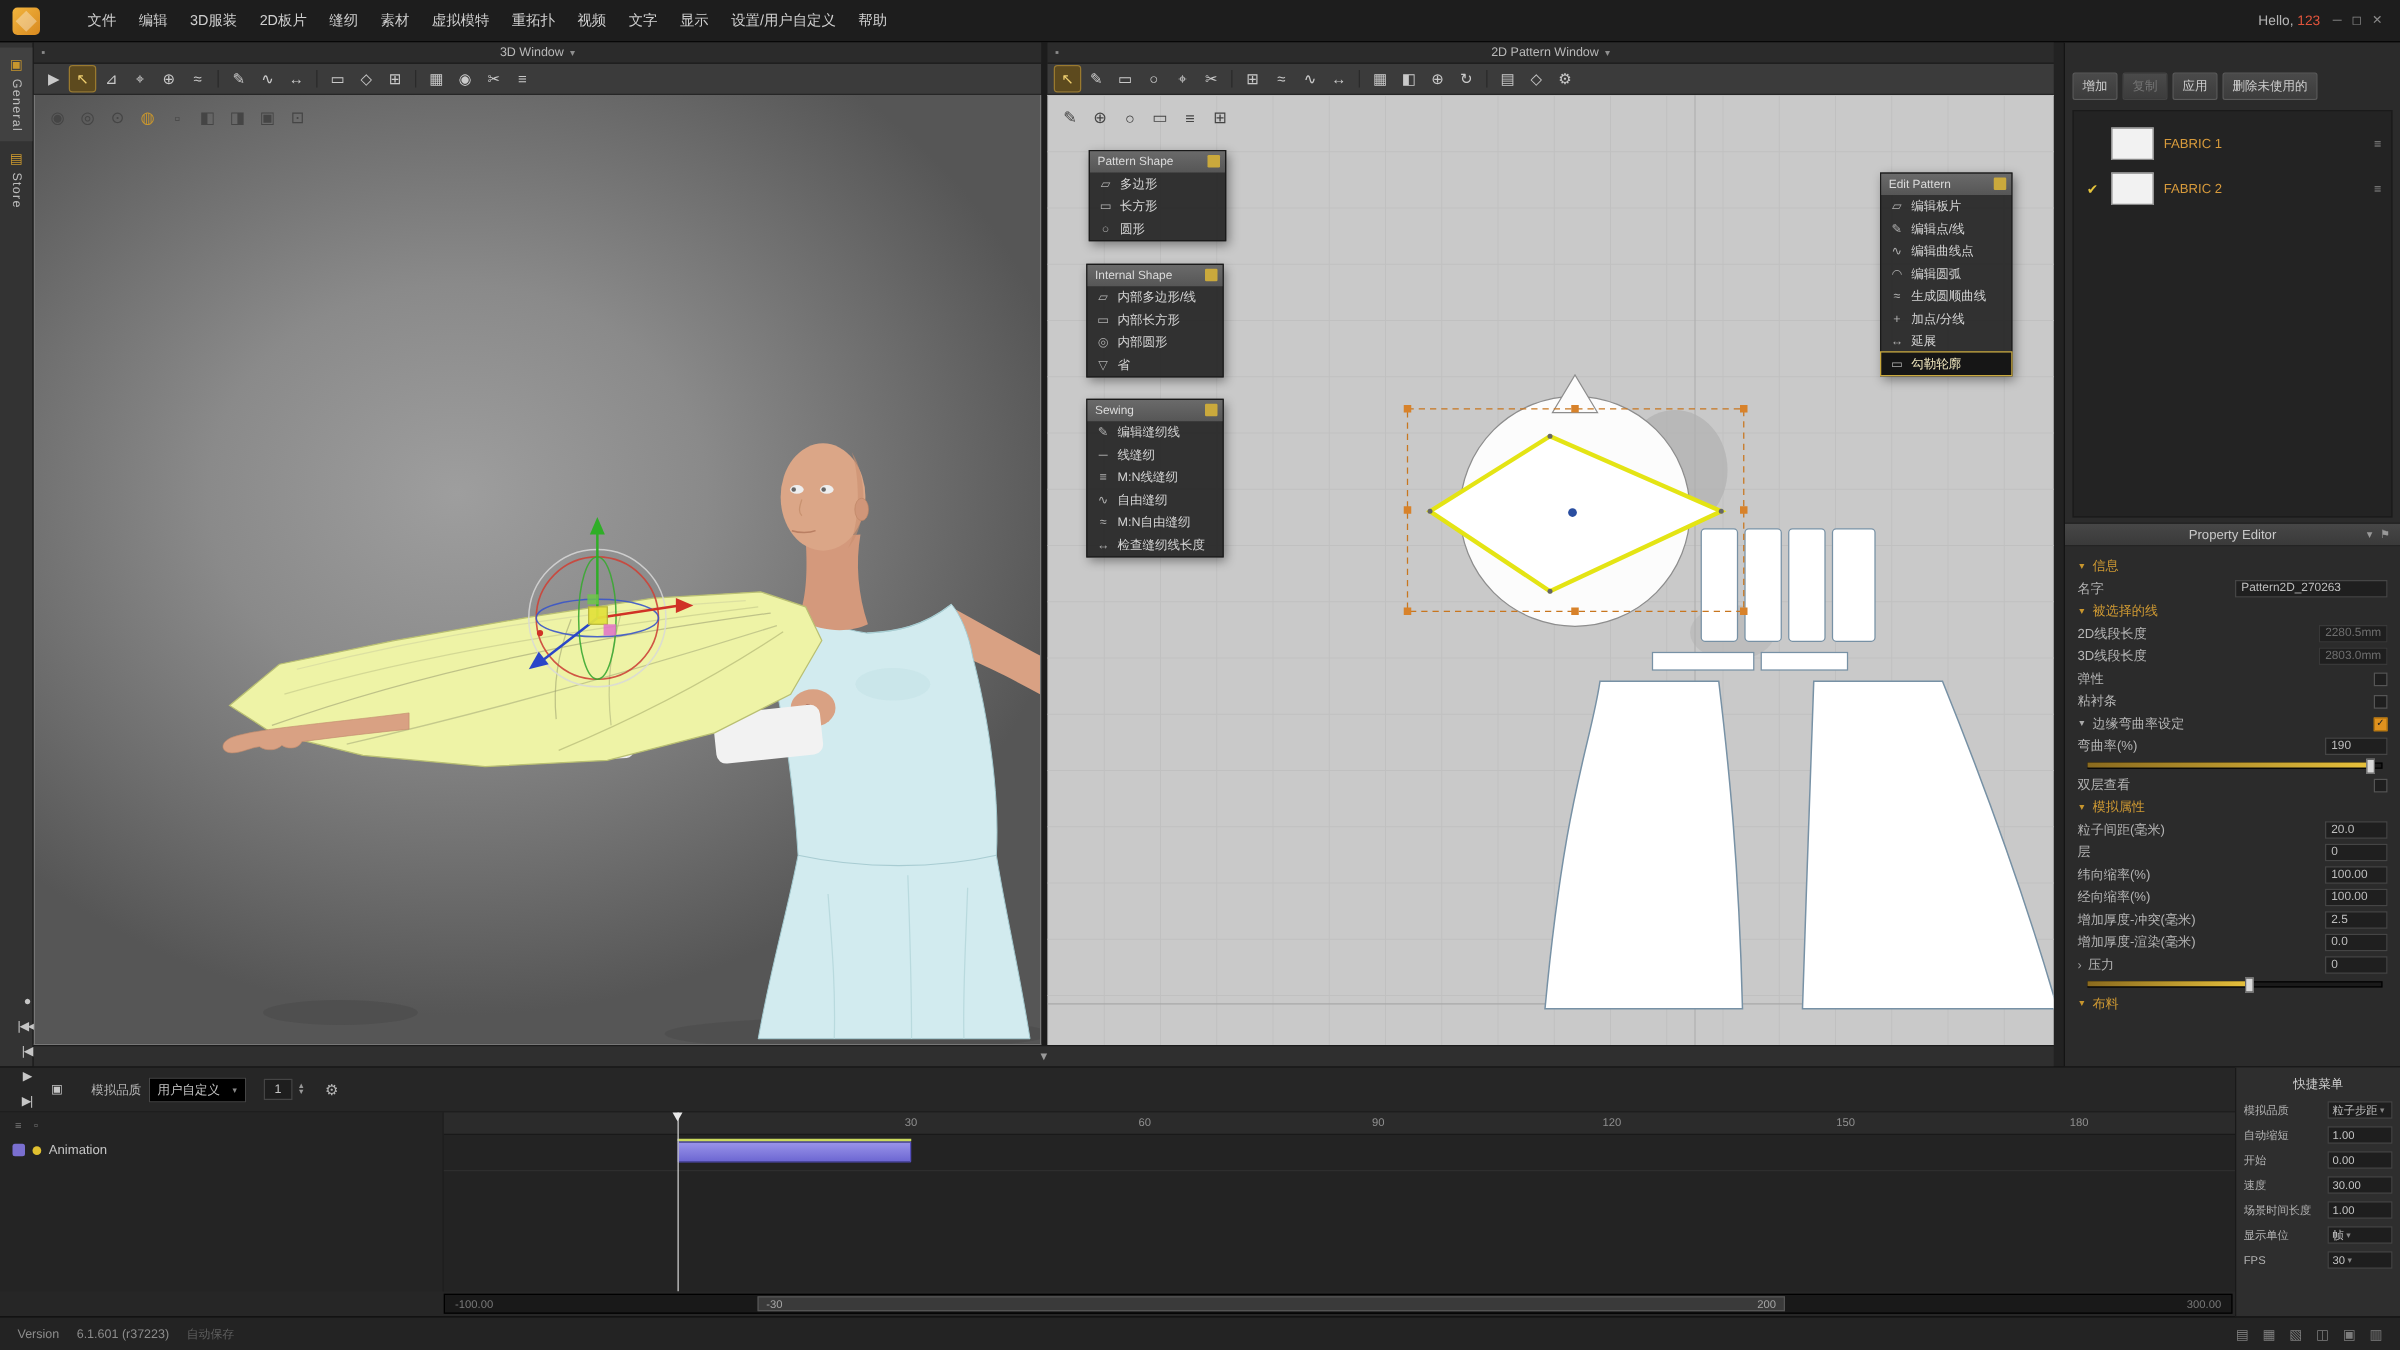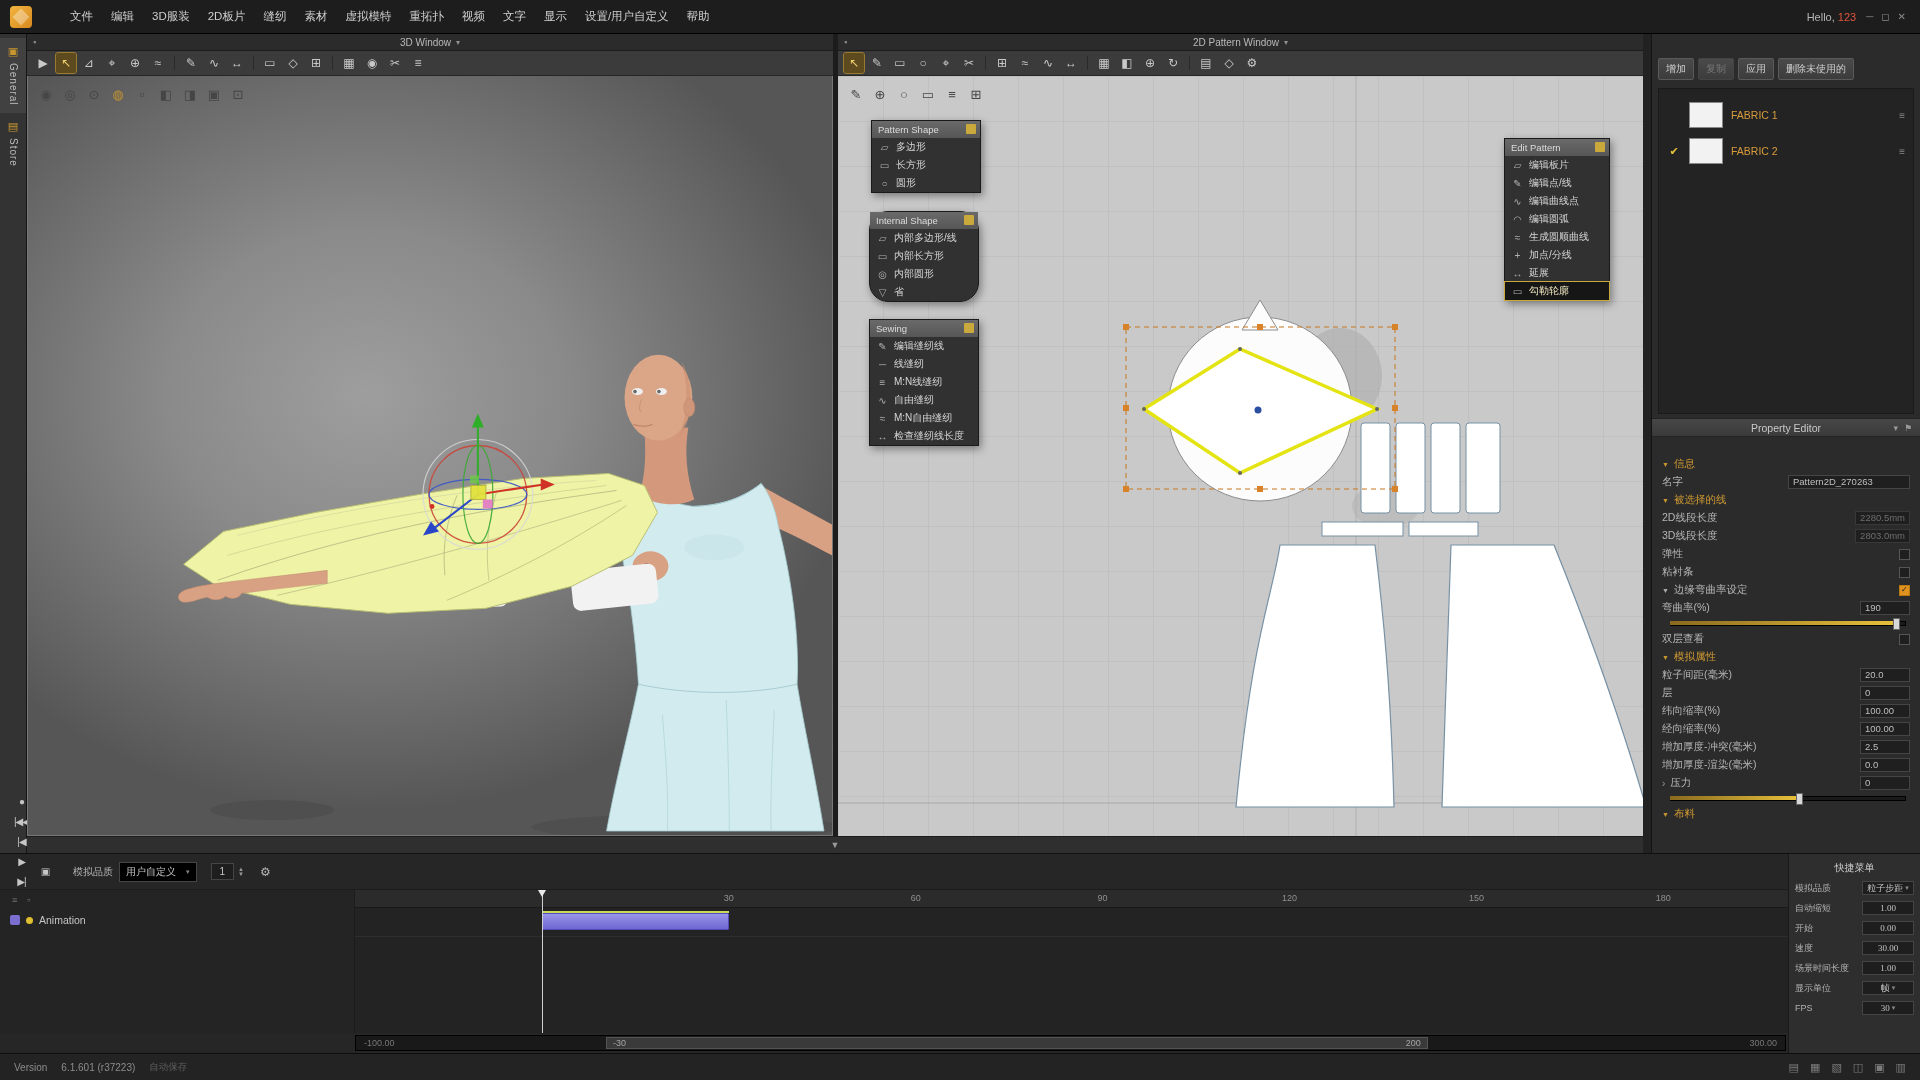--- a/index.html
+++ b/index.html
@@ -57,38 +57,38 @@
   .otool.on{color:#c8962e;}
 
   
   .fpanel{position:absolute;width:110px;background:rgba(43,43,43,.97);border:1px solid #1a1a1a;box-shadow:2px 3px 8px rgba(0,0,0,.4);z-index:6;}
   .fhead{height:17px;background:linear-gradient(#6a6a6a,#565656);display:flex;align-items:center;padding:0 6px;font-size:9.5px;color:#dcdcdc;position:relative;}
   .fhead .pinbox{position:absolute;right:4px;top:3px;width:10px;height:10px;background:#caa93c;border-radius:1px;}
   .fitem{height:18px;display:flex;align-items:center;gap:5px;padding:0 6px;font-size:10px;color:#d5d5d5;white-space:nowrap;}
   .fitem .ig{width:13px;color:#b0b0b0;font-size:10px;text-align:center;flex:none;}
   .fitem.active{background:#161616;outline:1px solid #c9a93e;color:#f2e9c0;}
   .p-shape{left:33px;top:44px;}
-  .p-internal{left:31px;top:135px;border-radius:19px;}
+  .p-internal{left:31px;top:135px;}
   .p-sewing{left:31px;top:243px;}
   .p-edit{left:666px;top:62px;width:106px;}
 
   
   .rpanel{width:269px;background:#2b2b2b;border-left:1px solid #141414;display:flex;flex-direction:column;flex:none;}
   .rp-buttons{display:flex;gap:4px;padding:24px 6px 6px;}
   .rbtn{background:linear-gradient(#4a4a4a,#3c3c3c);border:1px solid #5a5a5a;color:#cfcfcf;font-size:10px;padding:3px 7px;border-radius:2px;white-space:nowrap;}
   .rbtn.dim{color:#777;border-color:#444;}
   .fabric-list{margin:2px 6px 4px;background:#232323;border:1px solid #1a1a1a;height:326px;padding:8px 0;}
   .fabric-row{display:flex;align-items:center;height:36px;padding:0 8px;gap:8px;}
   .fabric-row .chkmark{width:14px;color:#e5c43c;font-size:11px;text-align:center;flex:none;}
   .fabric-row .swatch{width:34px;height:26px;background:#f2f2f2;border:1px solid #888;flex:none;}
   .fabric-row .fname{font-size:10.5px;color:#d89b3c;flex:1;}
   .fabric-row .ficon{color:#8a8a8a;font-size:10px;}
   .pe-head{height:19px;background:linear-gradient(#474747,#3a3a3a);border-top:1px solid #222;border-bottom:1px solid #242424;display:flex;align-items:center;justify-content:center;font-size:10.5px;color:#c9c9c9;position:relative;flex:none;}
   .pe-head .hic{position:absolute;right:8px;color:#999;font-size:9px;display:flex;gap:6px;}
-  .prows{flex:1;overflow:hidden;padding-top:18px;}
+  .prows{flex:1;overflow:hidden;padding-top:7px;}
   .pitem{padding:0 2px;}
   .prow{display:flex;align-items:center;height:18px;padding:0 8px;gap:5px;font-size:10.5px;color:#b5b5b5;}
   .prow .arrow{display:none;font-size:7px;color:#c8962e;flex:none;}
   .prow .sarrow{display:none;font-size:10px;color:#999;flex:none;}
   .prow .lbl{white-space:nowrap;overflow:hidden;}
   .prow .val{display:none;margin-left:auto;background:#1f1f1f;border:1px solid #454545;color:#bfbfbf;font-size:9.5px;height:14px;line-height:12px;padding:0 4px;min-width:50px;text-align:left;flex:none;}
   .prow .chk{display:none;margin-left:auto;width:11px;height:11px;background:#1f1f1f;border:1px solid #555;position:relative;flex:none;}
   .pslider{display:none;height:11px;margin:0 12px 2px 16px;position:relative;}
   .pslider::before{content:"";position:absolute;left:0;right:0;top:4px;height:3px;background:#1a1a1a;border:1px solid #000;}
   .pslider .fill{position:absolute;left:0;top:4px;height:4px;background:linear-gradient(90deg,#8a6a1e,#e8c23c);}
@@ -135,21 +135,21 @@
   .playhead::before{content:"";position:absolute;top:0;left:-4px;border:4px solid transparent;border-top:7px solid #e8e8e8;}
   .tl-range{height:16px;margin:2px 2px 2px 355px;position:relative;background:#191919;border:1px solid #000;flex:none;}
   .range-inner{position:absolute;left:17.5%;width:57.5%;top:1px;bottom:1px;background:#3a3a3a;border:1px solid #555;display:flex;justify-content:space-between;align-items:center;padding:0 6px;font-size:9px;color:#a5a5a5;}
   .range-min{position:absolute;left:8px;top:2px;font-size:9px;color:#787878;}
   .range-max{position:absolute;right:8px;top:2px;font-size:9px;color:#787878;}
 
   .qpanel{width:132px;background:#2e2e2e;border-left:1px solid #191919;padding-top:4px;flex:none;}
   .q-title{text-align:center;font-size:10px;color:#cfcfcf;height:20px;line-height:20px;}
   .qrow{display:flex;align-items:center;height:20px;padding:0 6px;font-size:9px;color:#b2b2b2;gap:4px;}
   .qrow .qlbl{flex:1;white-space:nowrap;overflow:hidden;}
-  .qbox{background:#1e1e1e;border:1px solid #454545;width:52px;height:14px;font-size:9px;color:#c5c5c5;display:flex;justify-content:center;align-items:center;gap:2px;padding:0 3px;flex:none;font-family:Liberation Serif, serif;}
+  .qbox{background:#1e1e1e;border:1px solid #454545;width:52px;height:14px;font-size:9px;color:#c5c5c5;display:flex;justify-content:flex-start;align-items:center;gap:2px;padding:0 3px;flex:none;}
   .qcaret{display:none;font-size:7px;color:#888;}
   .qrow.drop .qcaret{display:inline;}
 
   
   .statusbar{height:27px;background:#232323;border-top:1px solid #0e0e0e;display:flex;align-items:center;padding:0 14px;gap:14px;font-size:10px;color:#8c8c8c;}
   .sb-note{color:#5f5f5f;font-size:9.5px;}
   .sb-icons{margin-left:auto;display:flex;gap:11px;color:#7c7c7c;font-size:11px;}
 </style>
 </head>
 <body>

